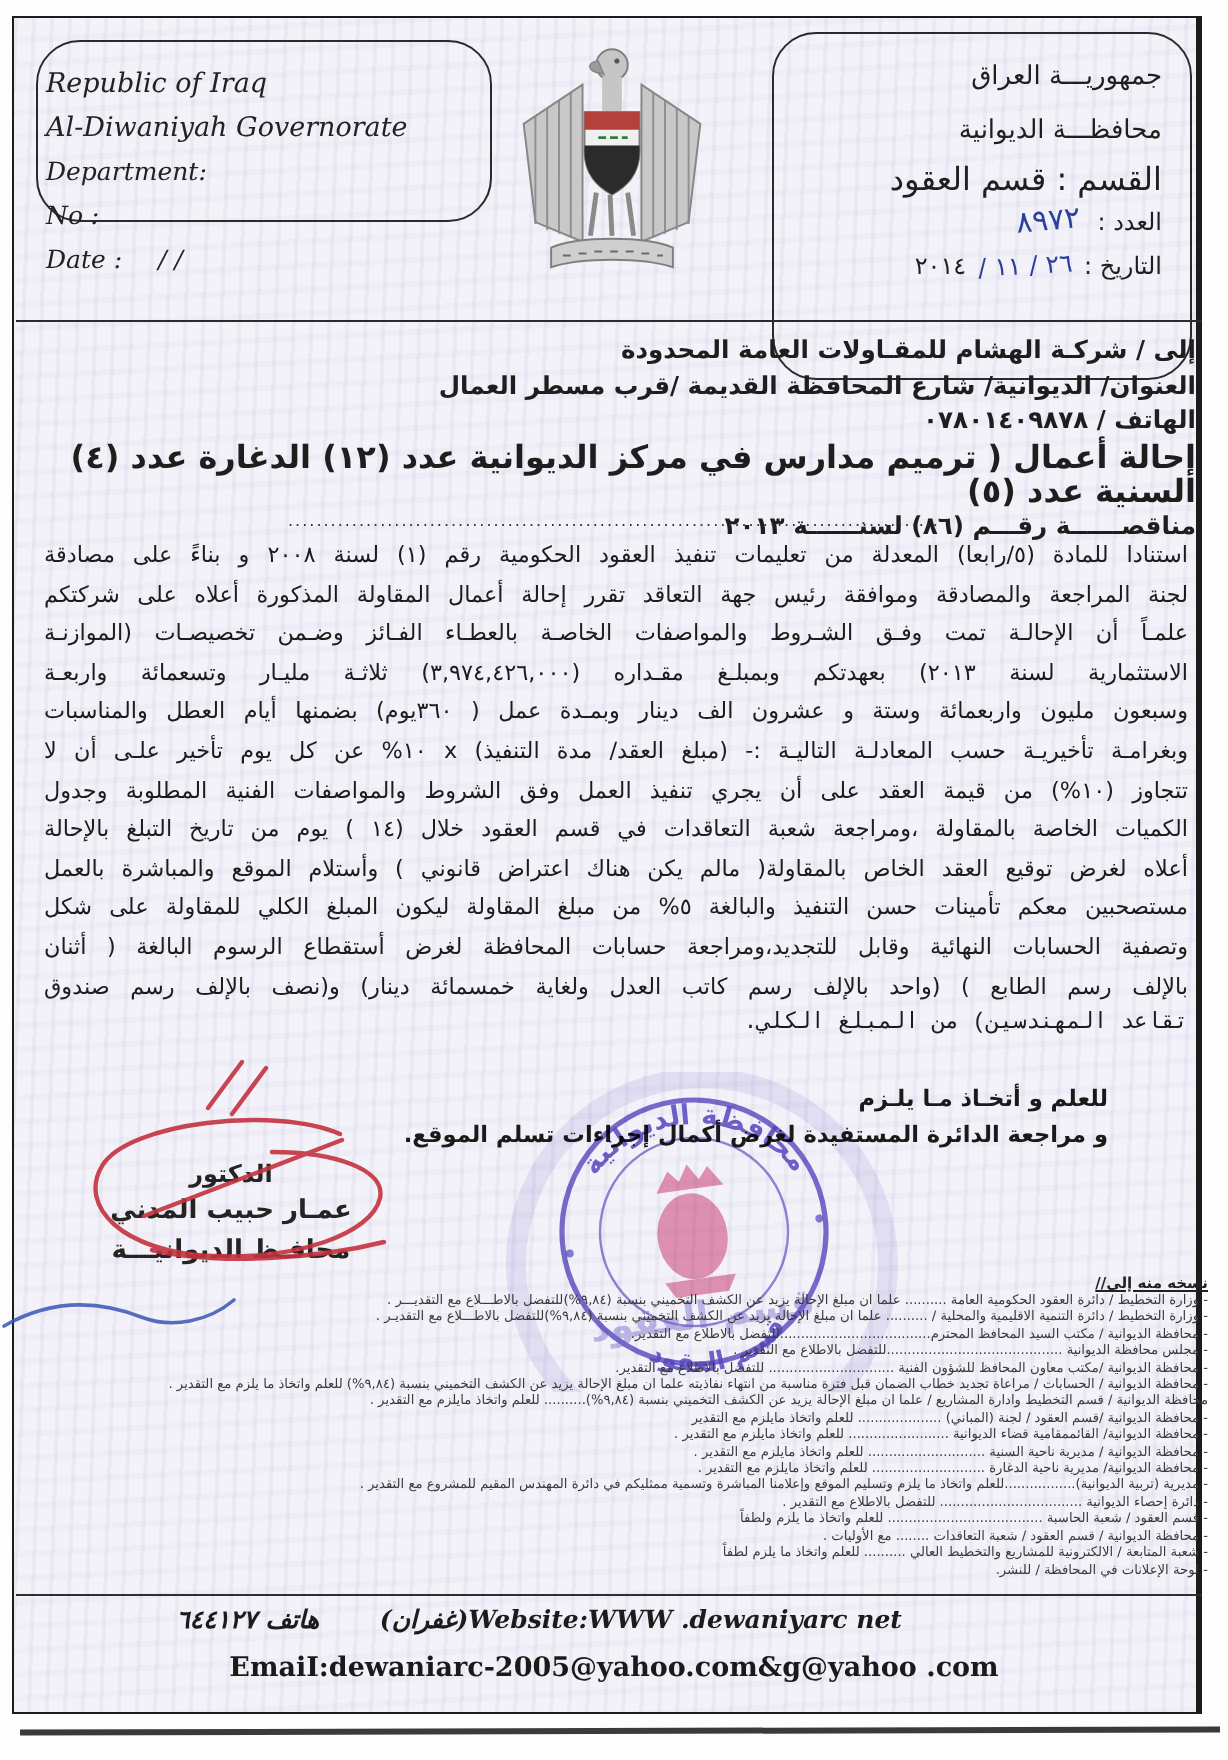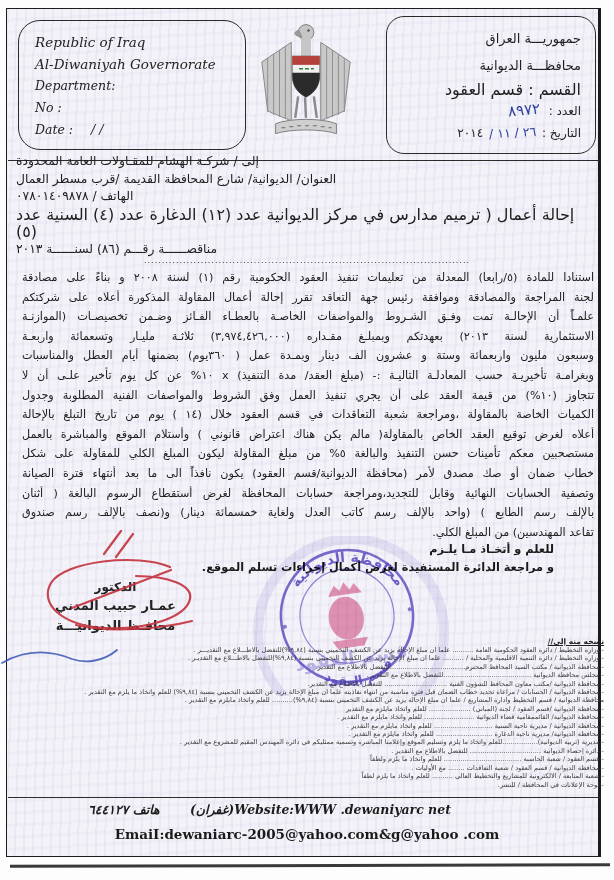--- a/index.html
+++ b/index.html
@@ -14,45 +14,45 @@
     background-color:#f3f2f8;
     background-image:
       repeating-linear-gradient(92deg, rgba(125,115,185,0.07) 0 2px, rgba(0,0,0,0) 2px 9px),
       repeating-linear-gradient(-3deg, rgba(150,140,205,0.05) 0 3px, rgba(0,0,0,0) 3px 12px);
   }
   .scan-edge{position:absolute;left:10px;right:4px;top:864px;height:3px;background:#3a3a3a;transform:skewY(-0.15deg);}
   .content{position:absolute;left:0;top:0;width:614px;height:880px;}
 
   
   .hbox{position:absolute;border:1.5px solid #2a2a2a;border-radius:22px;box-sizing:border-box;background:transparent;}
-  .hbox.left{left:18px;top:20px;width:228px;height:130px;padding:10px 16px;}
-  .hbox.right{left:386px;top:16px;width:210px;height:138px;padding:8px 14px;direction:rtl;border-radius:18px;}
+  .hbox.left{left:18px;top:20px;width:228px;height:91px;padding:10px 4px;}
+  .hbox.right{left:386px;top:16px;width:210px;height:174px;padding:8px 14px;direction:rtl;}
   .en-line{font-family:"DejaVu Serif",serif;font-style:italic;font-size:13.5px;line-height:22px;color:#222;}
   .en-line.sm{font-size:12.5px;}
   .ar-hline{font-size:13px;line-height:27px;color:#1f1f1f;}
   .ar-hline.tight{line-height:21px;font-size:16px;}
   .ar-row{font-size:12px;line-height:21px;color:#1f1f1f;}
   .hw{color:#2b3f9e;font-size:15px;letter-spacing:4px;display:inline-block;transform:rotate(-5deg);padding:0 5px;}
   .hw.sm{font-size:12.5px;letter-spacing:1px;transform:rotate(-3deg);padding:0 2px;}
   .emblem{position:absolute;left:252px;top:16px;width:108px;height:138px;}
   .divider{position:absolute;left:8px;width:593px;top:160px;border-top:1.3px solid #2b2b2b;}
 
   
-  .addressee{position:absolute;left:16px;top:153px;width:582px;direction:rtl;text-align:left;font-weight:normal;}
+  .addressee{position:absolute;left:16px;top:167px;width:582px;direction:rtl;text-align:right;font-weight:bold;}
   .addr-line{font-size:12.3px;line-height:17.5px;color:#1e1e1e;}
   .addr-line.wide{font-size:16px;}
   .dotline{position:absolute;left:95px;top:256px;width:424px;text-align:center;font-size:8px;letter-spacing:1px;color:#333;overflow:hidden;white-space:nowrap;height:9px;}
 
   
   .body-text{position:absolute;right:20px;left:22px;top:268px;direction:rtl;}
   .body-line{
     font-size:11.2px;line-height:19.6px;color:#1c1c1c;
     text-align:justify;text-align-last:justify;white-space:nowrap;
   }
-  .body-line.short{text-align-last:right;}
+  .body-line.short{text-align-last:right;font-family:Liberation Mono, monospace;}
   .closing{position:absolute;left:60px;width:494px;top:541px;direction:rtl;text-align:right;font-weight:bold;}
   .closing div{font-size:11.3px;line-height:18px;color:#1a1a1a;}
 
   
   .signature{position:absolute;left:28px;top:578px;width:175px;text-align:center;direction:rtl;font-weight:bold;}
   .sig-title{font-size:12px;line-height:18px;}
   .sig-name{font-size:13px;line-height:20px;letter-spacing:.5px;}
   .sig-pos{font-size:13px;line-height:20px;letter-spacing:1px;}
 
   
@@ -147,21 +147,20 @@
       <div class="body-line">استنادا للمادة (٥/رابعا) المعدلة من تعليمات تنفيذ العقود الحكومية رقم (١) لسنة ٢٠٠٨ و بناءً على مصادقة</div>
       <div class="body-line">لجنة المراجعة والمصادقة وموافقة رئيس جهة التعاقد تقرر إحالة أعمال المقاولة المذكورة أعلاه على شركتكم</div>
       <div class="body-line">علمـاً أن الإحالـة تمت وفـق الشـروط والمواصفات الخاصـة بالعطـاء الفـائز وضـمن تخصيصـات (الموازنـة</div>
       <div class="body-line">الاستثمارية لسنة ٢٠١٣) بعهدتكم وبمبلـغ مقـداره (٣,٩٧٤,٤٢٦,٠٠٠) ثلاثـة مليـار وتسعمائة واربعـة</div>
       <div class="body-line">وسبعون مليون واربعمائة وستة و عشرون الف دينار وبمـدة عمل ( ٣٦٠يوم) بضمنها أيام العطل والمناسبات</div>
       <div class="body-line">وبغرامـة تأخيريـة حسب المعادلـة التاليـة :- (مبلغ العقد/ مدة التنفيذ) x ١٠% عن كل يوم تأخير علـى أن لا</div>
       <div class="body-line">تتجاوز (١٠%) من قيمة العقد على أن يجري تنفيذ العمل وفق الشروط والمواصفات الفنية المطلوبة وجدول</div>
       <div class="body-line">الكميات الخاصة بالمقاولة ،ومراجعة شعبة التعاقدات في قسم العقود خلال (١٤ ) يوم من تاريخ التبلغ بالإحالة</div>
       <div class="body-line">أعلاه لغرض توقيع العقد الخاص بالمقاولة( مالم يكن هناك اعتراض قانوني ) وأستلام الموقع والمباشرة بالعمل</div>
       <div class="body-line">مستصحبين معكم تأمينات حسن التنفيذ والبالغة ٥% من مبلغ المقاولة  ليكون المبلغ الكلي للمقاولة على شكل</div>
-      <div class="body-line">خطاب ضمان أو صك مصدق لأمر (محافظة الديوانية/قسم العقود) يكون نافذاً الى ما بعد أنتهاء فترة الصيانة</div>
       <div class="body-line">وتصفية الحسابات النهائية وقابل للتجديد،ومراجعة حسابات المحافظة لغرض أستقطاع الرسوم البالغة ( أثنان</div>
       <div class="body-line">بالإلف رسم الطابع ) (واحد بالإلف رسم كاتب العدل ولغاية خمسمائة دينار) و(نصف بالإلف رسم صندوق</div>
       <div class="body-line short">تقاعد المهندسين) من المبلغ الكلي.</div>
     </div>
 
     <div class="closing">
       <div>للعلم و أتخـاذ مـا يلـزم</div>
       <div>و مراجعة الدائرة المستفيدة لغرض أكمال إجراءات تسلم الموقع.</div>
     </div>
 

